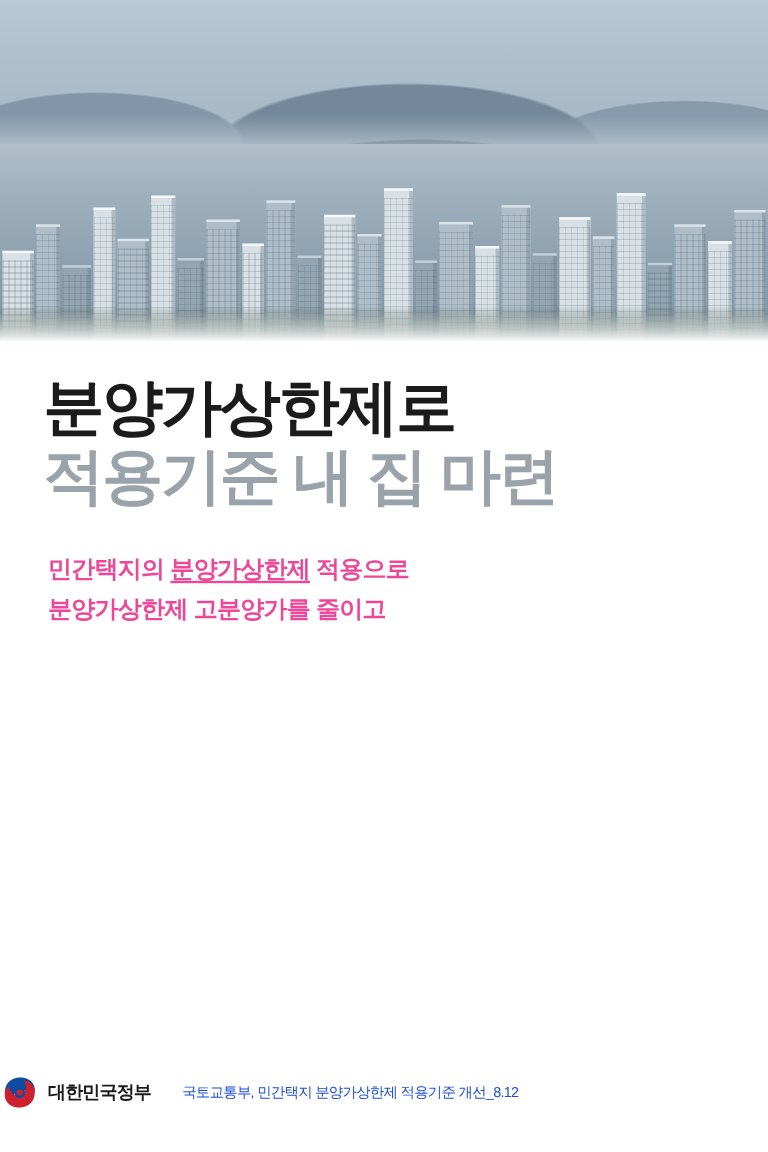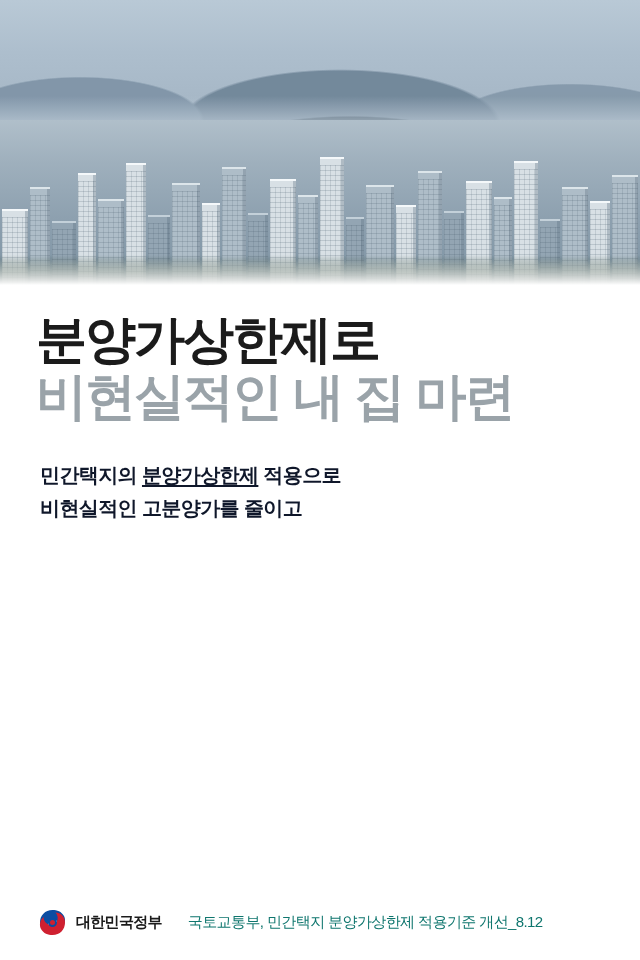--- a/index.html
+++ b/index.html
@@ -122,64 +122,63 @@
     font-size: 51px;
     font-weight: 700;
     color: #1b1b1b;
     white-space: nowrap;
   }
   .headline .line.muted { color: #9aa3a9; }
 
   
   .body-copy {
     margin: 34px 0 0 40px;
-    color: #0f172a;
+    color: #ec4899;
     font-size: 20px;
     font-weight: 700;
     line-height: 1.62;
     letter-spacing: -0.6px;
   }
   .body-copy p { margin: 0 0 26px 0; }
   .body-copy p:last-child { margin-bottom: 0; }
   .body-copy .u {
     text-decoration: underline;
     text-underline-offset: 3px;
   }
 
   
   .footer {
     position: absolute;
-    left: 0; bottom: 0;
+    left: 0; bottom: 12px;
     width: 640px;
     height: 76px;
     display: flex;
     align-items: center;
-    padding-left: 36px;
     box-sizing: border-box;
   }
   .gov-mark {
     display: flex;
     align-items: center;
     gap: 7px;
   }
   .taegeuk-wrap {
     width: 33px; height: 33px;
     position: relative;
     flex: 0 0 auto;
   }
   .gov-name {
     font-size: 15px;
     font-weight: 700;
     color: #1b1b1b;
     letter-spacing: -0.7px;
   }
   .footer-note {
     margin-left: 26px;
-    font-size: 15px;
-    color: #0f766e;
+    font-size: 12px;
+    color: #1d4ed8;
     letter-spacing: -0.6px;
     font-weight: 400;
   }
 </style>
 </head>
 <body>
 
 <div class="poster">
 
   <div class="hero">
@@ -216,27 +215,27 @@
       <div class="bld m" style="left:562px;width:26px; height:96px;"></div>
       <div class="bld l" style="left:590px;width:20px; height:82px;"></div>
       <div class="bld m" style="left:612px;width:26px; height:108px;"></div>
       <div class="green"></div>
     </div>
     <div class="hero-fade"></div>
   </div>
 
   <div class="headline">
     <span class="line">분양가상한제로</span>
-    <span class="line muted">비현실적인 내 집 마련</span>
+    <span class="line muted">적용기준 내 집 마련</span>
   </div>
 
   <div class="body-copy">
     <p>
       <span>민간택지의 </span><span class="u">분양가상한제</span><span> 적용으로</span><br>
-      <span>비현실적인 고분양가를 줄이고</span>
+      <span>분양가상한제 고분양가를 줄이고</span>
     </p>
     <p>
       <br>
     </p>
   </div>
 
   <div class="footer">
     <div class="gov-mark">
       <span class="taegeuk-wrap">
         <svg width="33" height="33" viewBox="0 0 66 66" aria-hidden="true">

